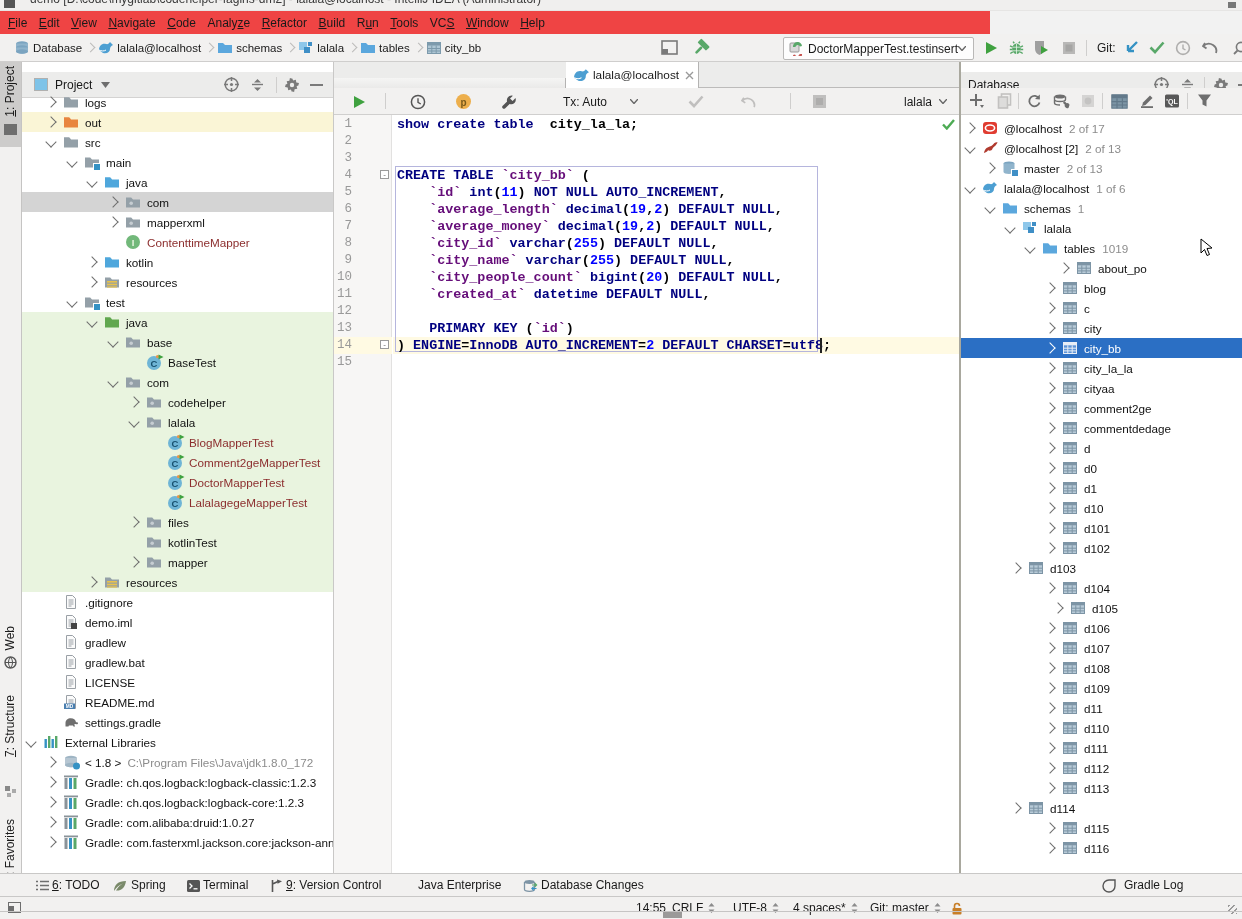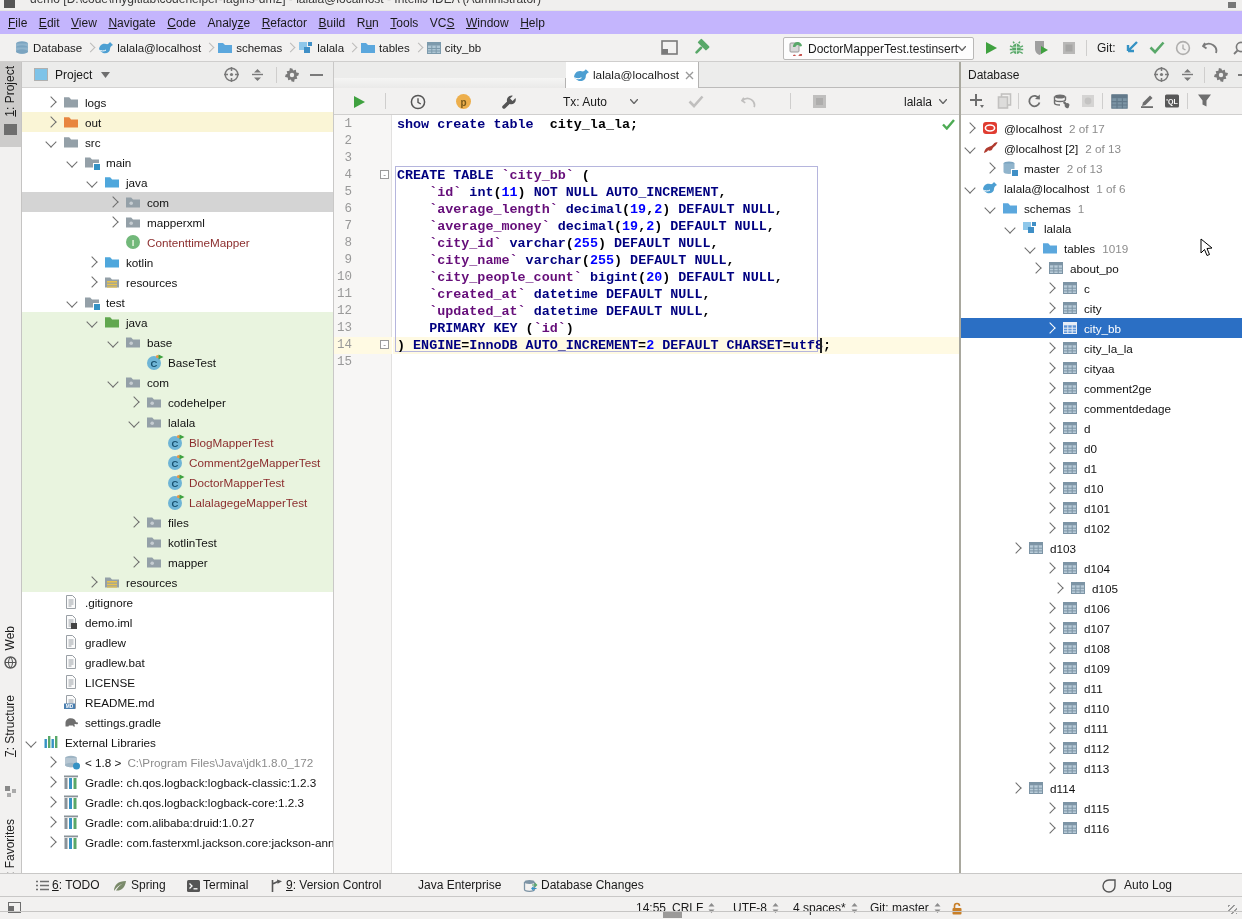--- a/index.html
+++ b/index.html
@@ -1,37 +1,37 @@
 <!DOCTYPE html>
 <html><head><meta charset="utf-8">
 <style>
 *{margin:0;padding:0;box-sizing:border-box}
 html,body{width:1242px;height:919px;overflow:hidden;font-family:"Liberation Sans",sans-serif;background:#f2f2f2;position:relative}
 .abs{position:absolute}
 u{text-decoration:underline}
 
 #title{position:absolute;left:0;top:0;width:1242px;height:11px;background:#f0efee;overflow:hidden;border-bottom:1px solid #e6e5e4}
 #title .tx{position:absolute;left:30px;top:-8px;font-size:12px;color:#3a3a3a;white-space:nowrap}
-#menu{position:absolute;left:0;top:11px;width:1242px;height:23px;background:#c4b5fd;display:flex;align-items:center;font-size:12px;color:#1a1a1a}
+#menu{position:absolute;left:0;top:11px;width:990px;height:23px;background:#ef4444;display:flex;align-items:center;font-size:12px;color:#1a1a1a}
 #menu span{margin-right:11.5px;white-space:nowrap}
 #toolbar{position:absolute;left:0;top:34px;width:1242px;height:28px;background:#f2f1f0;border-bottom:1px solid #cfcecd}
 .crumb{position:absolute;top:0;height:27px;display:flex;align-items:center;font-size:11.5px;color:#1a1a1a;white-space:nowrap}
 .bsep{width:7px;height:7px;border-right:1.6px solid #bcbbba;border-top:1.6px solid #bcbbba;transform:rotate(45deg);margin:0 4px 0 5px}
 .chev-r{width:8px;height:8px;border-right:1.7px solid #6e6e6e;border-top:1.7px solid #6e6e6e;transform:rotate(45deg)}
 .chev-d{width:8px;height:8px;border-right:1.7px solid #6e6e6e;border-top:1.7px solid #6e6e6e;transform:rotate(135deg)}
 .chev-w{border-color:#fff}
 
 #main{position:absolute;left:0;top:62px;width:1242px;height:811px;background:#fff}
 #stripe{position:absolute;left:0;top:0;width:22px;height:811px;background:#f2f1f0;border-right:1px solid #c5c4c3}
 #pp{position:absolute;left:22px;top:0;width:311px;height:811px;background:#fff;overflow:hidden}
 #psplit{position:absolute;left:333px;top:0;width:1px;height:811px;background:#c9c8c7}
 #ed{position:absolute;left:334px;top:0;width:625px;height:811px;background:#fff;overflow:hidden}
 #esplit{position:absolute;left:959px;top:0;width:2px;height:811px;background:#a9a89e}
 #db{position:absolute;left:961px;top:0;width:281px;height:811px;background:#fff;overflow:hidden}
-.phead{position:absolute;left:0;top:0;right:0;height:26px;background:#ececeb;border-bottom:1px solid #d4d3d2;display:flex;align-items:center;font-size:12px;color:#1a1a1a}
+.phead{position:absolute;left:0;top:10px;right:0;height:26px;background:#ececeb;border-bottom:1px solid #d4d3d2;display:flex;align-items:center;font-size:12px;color:#1a1a1a}
 
 .tr{display:flex;align-items:center;height:20px;font-size:11.7px;color:#111;white-space:nowrap}
 .tr .ar{width:14px;flex:0 0 14px;margin-right:5px;display:flex;justify-content:center}
 .tr .noar{width:19px;flex:0 0 19px}
 .tr .ic{width:16px;height:16px;flex:0 0 16px;margin-right:6px;position:relative}
 .cnt{color:#8c8c8c;margin-left:7px}
 
 .tabbar{position:absolute;left:0;top:0;width:625px;height:26px;background:#ececeb;border-bottom:1px solid #bcbbba}
 .etb{position:absolute;left:0;top:26px;width:625px;height:27px;background:#f2f1f0;border-bottom:1px solid #d0cfce}
 .gut{position:absolute;left:0;top:53px;width:58px;bottom:0;background:#f7f6f5;border-right:1px solid #e2e1e0}
@@ -790,21 +790,20 @@
         <div style="position:absolute;left:61px;top:51px;width:423px;height:186px;border:1px solid #b5b5dd"></div>
         <div class="cl" style="top:1px"><span class="k">show create table</span>  city_la_la;</div>
         <div class="cl" style="top:52px"><span class="k">CREATE TABLE</span> <span class="idn">`city_bb`</span> (</div>
         <div class="cl" style="top:69px">    <span class="idn">`id`</span> <span class="k">int</span>(<span class="num">11</span>) <span class="k">NOT NULL AUTO_INCREMENT</span>,</div>
         <div class="cl" style="top:86px">    <span class="idn">`average_length`</span> <span class="k">decimal</span>(<span class="num">19</span>,<span class="num">2</span>) <span class="k">DEFAULT NULL</span>,</div>
         <div class="cl" style="top:103px">    <span class="idn">`average_money`</span> <span class="k">decimal</span>(<span class="num">19</span>,<span class="num">2</span>) <span class="k">DEFAULT NULL</span>,</div>
         <div class="cl" style="top:120px">    <span class="idn">`city_id`</span> <span class="k">varchar</span>(<span class="num">255</span>) <span class="k">DEFAULT NULL</span>,</div>
         <div class="cl" style="top:137px">    <span class="idn">`city_name`</span> <span class="k">varchar</span>(<span class="num">255</span>) <span class="k">DEFAULT NULL</span>,</div>
         <div class="cl" style="top:154px">    <span class="idn">`city_people_count`</span> <span class="k">bigint</span>(<span class="num">20</span>) <span class="k">DEFAULT NULL</span>,</div>
         <div class="cl" style="top:171px">    <span class="idn">`created_at`</span> <span class="k">datetime</span> <span class="k">DEFAULT NULL</span>,</div>
-        <div class="cl" style="top:188px">    <span class="idn">`updated_at`</span> <span class="k">datetime</span> <span class="k">DEFAULT NULL</span>,</div>
         <div class="cl" style="top:205px">    <span class="k">PRIMARY KEY</span> (<span class="idn">`id`</span>)</div>
         <div class="cl" style="top:222px">) <span class="k">ENGINE</span>=<span class="k">InnoDB</span> <span class="k">AUTO_INCREMENT</span>=<span class="num">2</span> <span class="k">DEFAULT CHARSET</span>=<span class="k">utf8</span>;</div>
         <div style="position:absolute;left:486px;top:223px;width:2px;height:15px;background:#222"></div>
         <svg width="13" height="11" viewBox="0 0 13 11" style="position:absolute;left:608px;top:4px">
           <path d="M1 5.5 L4.8 9.5 L12 1" stroke="#4dab54" stroke-width="2.4" fill="none"></path>
         </svg>
       </div>
     </div>
 <div id="esplit"></div>
 <div id="db">
@@ -958,32 +957,45 @@
           </div>
           <div class="ic">
             <svg width="16" height="16" viewBox="0 0 16 16">
               <path d="M1 3.5h5.2l1.8 2H15v8H1z" fill="#5ba7dd"></path>
               <path d="M1 3.5h5.2l1.8 2H1z" fill="#5ba7dd"></path>
             </svg>
           </div>
           <span>tables</span>
           <span class="cnt">1019</span>
         </div>
-        <div class="tr" style="padding-left:68px">
+        <div class="tr" style="padding-left:96px">
           <div class="ar">
             <div class="chev-r"></div>
           </div>
           <div class="ic">
             <svg width="16" height="16" viewBox="0 0 16 16">
               <rect x="1.5" y="2.5" width="13" height="11" fill="#b8cbd8" stroke="#7d94a5"></rect>
               <rect x="1.5" y="2.5" width="13" height="2.8" fill="#7d94a5"></rect>
               <path d="M1.5 8.2h13M1.5 10.9h13M5.8 5.3v8.2M10.2 5.3v8.2" stroke="#7d94a5" fill="none"></path>
             </svg>
           </div>
           <span>about_po</span>
+        </div>
+        <div class="tr" style="padding-left:82px">
+          <div class="ar">
+            <div class="chev-r"></div>
+          </div>
+          <div class="ic">
+            <svg width="16" height="16" viewBox="0 0 16 16">
+              <rect x="1.5" y="2.5" width="13" height="11" fill="#b8cbd8" stroke="#7d94a5"></rect>
+              <rect x="1.5" y="2.5" width="13" height="2.8" fill="#7d94a5"></rect>
+              <path d="M1.5 8.2h13M1.5 10.9h13M5.8 5.3v8.2M10.2 5.3v8.2" stroke="#7d94a5" fill="none"></path>
+            </svg>
+          </div>
+          <span>blog</span>
         </div>
         <div class="tr" style="padding-left:82px">
           <div class="ar">
             <div class="chev-r"></div>
           </div>
           <div class="ic">
             <svg width="16" height="16" viewBox="0 0 16 16">
               <rect x="1.5" y="2.5" width="13" height="11" fill="#b8cbd8" stroke="#7d94a5"></rect>
               <rect x="1.5" y="2.5" width="13" height="2.8" fill="#7d94a5"></rect>
               <path d="M1.5 8.2h13M1.5 10.9h13M5.8 5.3v8.2M10.2 5.3v8.2" stroke="#7d94a5" fill="none"></path>
@@ -1372,21 +1384,21 @@
     <svg width="15" height="14" viewBox="0 0 15 14" style="position:absolute;left:523px;top:5px">
       <ellipse cx="6.5" cy="3" rx="5" ry="1.9" fill="#7d94a5"></ellipse>
       <path d="M1.5 3v7.5c0 1 2.2 1.8 5 1.8s5-.8 5-1.8V3" fill="none" stroke="#7d94a5" stroke-width="1.3"></path>
       <path d="M9 6 L13.5 6 M11.8 4.2 L13.6 6 L11.8 7.8" stroke="#59a869" stroke-width="1.2" fill="none"></path>
       <path d="M13.5 9.5 L9 9.5 M10.7 7.7 L8.9 9.5 L10.7 11.3" stroke="#3592c4" stroke-width="1.2" fill="none"></path>
     </svg>
     <div class="bitem" style="left:541px">Database Changes</div>
     <svg width="14" height="14" viewBox="0 0 14 14" style="position:absolute;left:1102px;top:5px">
       <path d="M7 1 A 6 6 0 1 0 13 7 L13 1z" fill="none" stroke="#555" stroke-width="1.4"></path>
     </svg>
-    <div class="bitem" style="left:1124px">Auto Log</div>
+    <div class="bitem" style="left:1124px">Gradle Log</div>
   </div>
 <div id="status">
     <div style="position:absolute;left:8px;top:5px;width:13px;height:11px;border:1.4px solid #6e6e6e"></div>
     <div style="position:absolute;left:8px;top:9px;width:6px;height:7px;background:#6e6e6e"></div>
     <div class="bitem" style="left:636px">14:55</div>
     <div class="bitem" style="left:672px">CRLF<svg width="7" height="10" viewBox="0 0 7 10" style="margin-left:5px">
         <path d="M3.5 0 L6.5 3.5 H0.5z M3.5 10 L6.5 6.5 H0.5z" fill="#8c8c8c"></path>
       </svg></div>
     <div class="bitem" style="left:733px">UTF-8<svg width="7" height="10" viewBox="0 0 7 10" style="margin-left:5px">
         <path d="M3.5 0 L6.5 3.5 H0.5z M3.5 10 L6.5 6.5 H0.5z" fill="#8c8c8c"></path>

